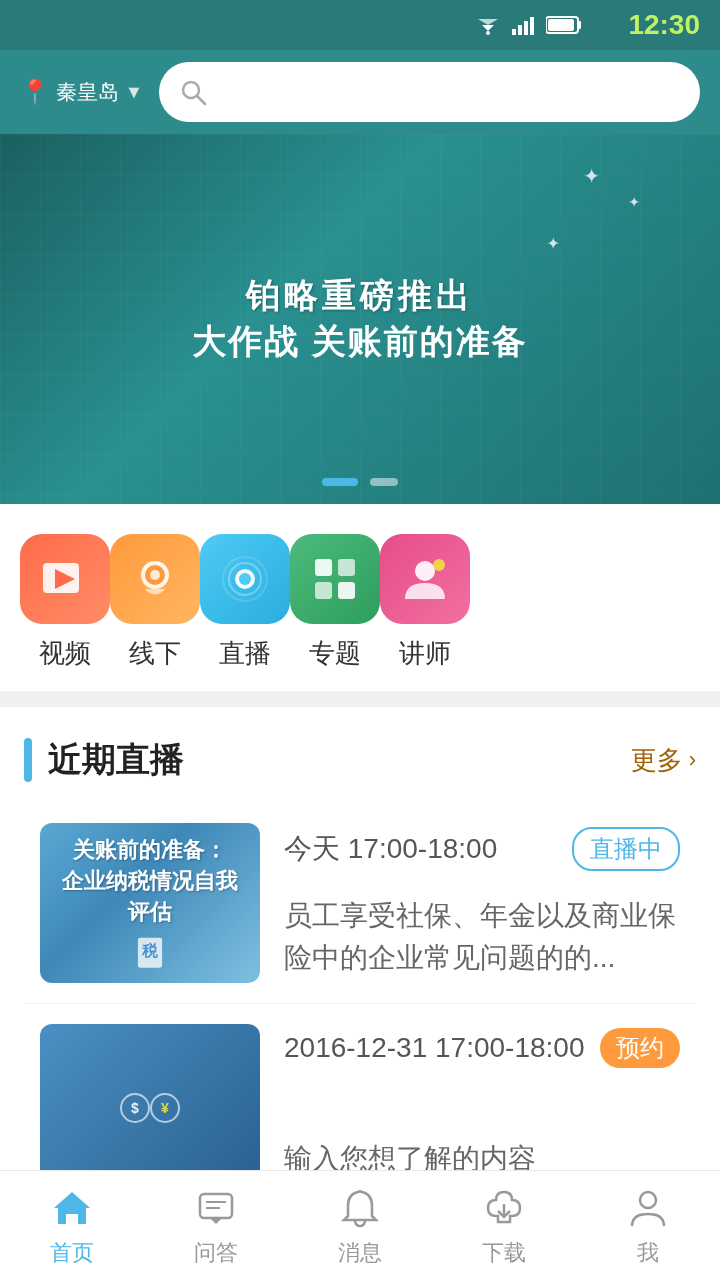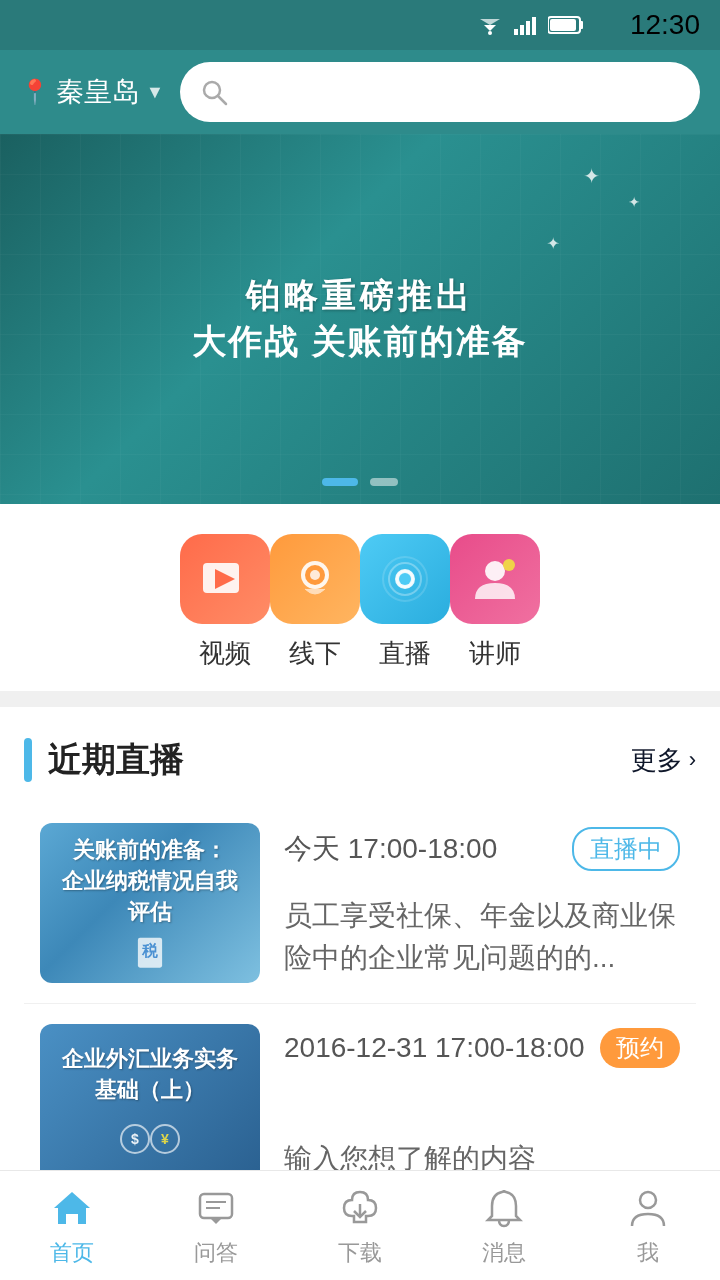--- a/index.html
+++ b/index.html
@@ -43,21 +43,21 @@
       align-items: center;
       gap: 6px;
       color: white;
       font-size: 28px;
       white-space: nowrap;
     }
     .location-icon {
       font-size: 24px;
     }
     .location-text {
-      font-size: 28px;
+      font-size: 21px;
     }
     .location-arrow {
       font-size: 18px;
       color: rgba(255,255,255,0.8);
     }
     .search-bar {
       flex: 1;
       background: white;
       border-radius: 30px;
       height: 60px;
@@ -143,21 +143,21 @@
       opacity: 0.8;
     }
 
     
     .category-section {
       background: white;
       padding: 30px 0 20px;
     }
     .category-grid {
       display: flex;
-      justify-content: center;
+      justify-content: flex-start;
       padding: 0 20px;
     }
     .category-item {
       display: flex;
       flex-direction: column;
       align-items: center;
       gap: 12px;
       cursor: pointer;
     }
     .category-icon {
@@ -208,21 +208,21 @@
       border-radius: 4px;
     }
     .section-title {
       font-size: 34px;
       font-weight: 700;
       color: #222;
     }
     .more-link {
       display: flex;
       align-items: center;
-      color: #0f172a;
+      color: #a16207;
       font-size: 26px;
       gap: 6px;
     }
     .more-arrow {
       font-size: 22px;
     }
 
     
     .live-card {
       display: flex;
@@ -367,21 +367,21 @@
       <rect x="0" y="14" width="4" height="6" fill="white"></rect>
       <rect x="6" y="10" width="4" height="10" fill="white"></rect>
       <rect x="12" y="6" width="4" height="14" fill="white"></rect>
       <rect x="18" y="2" width="4" height="18" fill="white"></rect>
     </svg>
     <svg width="36" height="20" viewBox="0 0 36 20">
       <rect x="0" y="2" width="32" height="16" rx="3" fill="none" stroke="white" stroke-width="2"></rect>
       <rect x="32" y="6" width="3" height="8" rx="1" fill="white"></rect>
       <rect x="2" y="4" width="26" height="12" rx="2" fill="white"></rect>
     </svg>
-    <span style="color:#000000;font-size:28px;font-weight:400;margin-left:36px;">12:30</span>
+    <span style="color:#bef264;font-size:28px;font-weight:700;margin-left:36px;">12:30</span>
   </div>
 </div>
 
 <div class="header">
   <div class="location-selector">
     <span class="location-icon">📍</span>
     <span class="location-text">秦皇岛</span>
     <span class="location-arrow">▼</span>
   </div>
   <div class="search-bar">
@@ -440,20 +440,31 @@
             <circle cx="26" cy="26" r="10" fill="white" opacity="0.9"></circle>
             <circle cx="26" cy="26" r="6" fill="#4ecbf5"></circle>
             <circle cx="26" cy="26" r="8" fill="none" stroke="white" stroke-width="2" opacity="0.6"></circle>
             <circle cx="26" cy="26" r="16" fill="none" stroke="white" stroke-width="2" opacity="0.3"></circle>
             <circle cx="26" cy="26" r="22" fill="none" stroke="white" stroke-width="2" opacity="0.15"></circle>
           </svg>
         </div>
         <span class="category-label">直播</span>
       </div>
 
+      <div class="category-item">
+        <div class="category-icon icon-topic">
+          <svg width="52" height="52" viewBox="0 0 52 52">
+            <rect x="6" y="6" width="17" height="17" rx="3" fill="white" opacity="0.9"></rect>
+            <rect x="29" y="6" width="17" height="17" rx="3" fill="white" opacity="0.7"></rect>
+            <rect x="6" y="29" width="17" height="17" rx="3" fill="white" opacity="0.7"></rect>
+            <rect x="29" y="29" width="17" height="17" rx="3" fill="white" opacity="0.9"></rect>
+          </svg>
+        </div>
+        <span class="category-label">专题</span>
+      </div>
 
       <div class="category-item">
         <div class="category-icon icon-teacher">
           <svg width="52" height="52" viewBox="0 0 52 52">
             <circle cx="26" cy="18" r="10" fill="white" opacity="0.9"></circle>
             <path d="M6 46 Q6 30 26 30 Q46 30 46 46" fill="white" opacity="0.8"></path>
             <circle cx="40" cy="12" r="6" fill="#f0e040" opacity="0.9"></circle>
           </svg>
         </div>
         <span class="category-label">讲师</span>
@@ -495,23 +506,20 @@
           <span class="live-time">今天 17:00-18:00</span>
           <span class="live-badge-live">直播中</span>
         </div>
         <div class="live-desc">员工享受社保、年金以及商业保险中的企业常见问题的的...</div>
       </div>
     </div>
 
     <div class="live-card">
       <div class="live-thumbnail">
         <div class="thumb-bg2">
-          <div class="thumb-text">
-            <div>企业外汇业务实务基础（上）</div>
-          </div>
 
           <svg width="70" height="50" viewBox="0 0 70 50" style="margin-top:8px;opacity:0.9">
             <circle cx="20" cy="25" r="14" fill="none" stroke="white" stroke-width="2" opacity="0.7"></circle>
             <circle cx="50" cy="25" r="14" fill="none" stroke="white" stroke-width="2" opacity="0.7"></circle>
             <text x="20" y="30" text-anchor="middle" font-size="14" fill="white" font-weight="bold">$</text>
             <text x="50" y="30" text-anchor="middle" font-size="14" fill="#f0e040" font-weight="bold">¥</text>
           </svg>
         </div>
       </div>
       <div class="live-info">
@@ -546,36 +554,36 @@
         <line x1="12" y1="22" x2="26" y2="22" stroke="#999" stroke-width="2"></line>
         <polygon points="16,32 22,38 28,32" fill="#999"></polygon>
       </svg>
     </div>
     <span class="nav-label">问答</span>
   </div>
 
   <div class="nav-item">
     <div class="nav-icon">
       <svg width="44" height="44" viewBox="0 0 44 44">
+        <path d="M22 4 Q22 6 24 6 Q34 8 34 20 L34 30 L38 34 L6 34 L10 30 L10 20 Q10 8 20 6 Q22 6 22 4 Z" fill="none" stroke="#999" stroke-width="2.5"></path>
+        <path d="M17 34 Q17 40 22 40 Q27 40 27 34" fill="none" stroke="#999" stroke-width="2.5"></path>
+      </svg>
+    </div>
+    <span class="nav-label">消息</span>
+  </div>
+
+  <div class="nav-item">
+    <div class="nav-icon">
+      <svg width="44" height="44" viewBox="0 0 44 44">
         <path d="M22 6 Q30 6 30 14 Q38 14 38 22 Q38 30 30 30 L28 30 L28 36 L16 36 L16 30 L14 30 Q6 30 6 22 Q6 14 14 14 Q14 6 22 6 Z" fill="none" stroke="#999" stroke-width="2.5"></path>
         <line x1="22" y1="18" x2="22" y2="30" stroke="#999" stroke-width="2.5"></line>
         <polyline points="16,25 22,31 28,25" fill="none" stroke="#999" stroke-width="2.5"></polyline>
       </svg>
     </div>
     <span class="nav-label">下载</span>
-  </div>
-
-  <div class="nav-item">
-    <div class="nav-icon">
-      <svg width="44" height="44" viewBox="0 0 44 44">
-        <path d="M22 4 Q22 6 24 6 Q34 8 34 20 L34 30 L38 34 L6 34 L10 30 L10 20 Q10 8 20 6 Q22 6 22 4 Z" fill="none" stroke="#999" stroke-width="2.5"></path>
-        <path d="M17 34 Q17 40 22 40 Q27 40 27 34" fill="none" stroke="#999" stroke-width="2.5"></path>
-      </svg>
-    </div>
-    <span class="nav-label">消息</span>
   </div>
 
   <div class="nav-item">
     <div class="nav-icon">
       <svg width="44" height="44" viewBox="0 0 44 44">
         <circle cx="22" cy="14" r="8" fill="none" stroke="#999" stroke-width="2.5"></circle>
         <path d="M6 40 Q6 28 22 28 Q38 28 38 40" fill="none" stroke="#999" stroke-width="2.5"></path>
       </svg>
     </div>
     <span class="nav-label">我</span>

